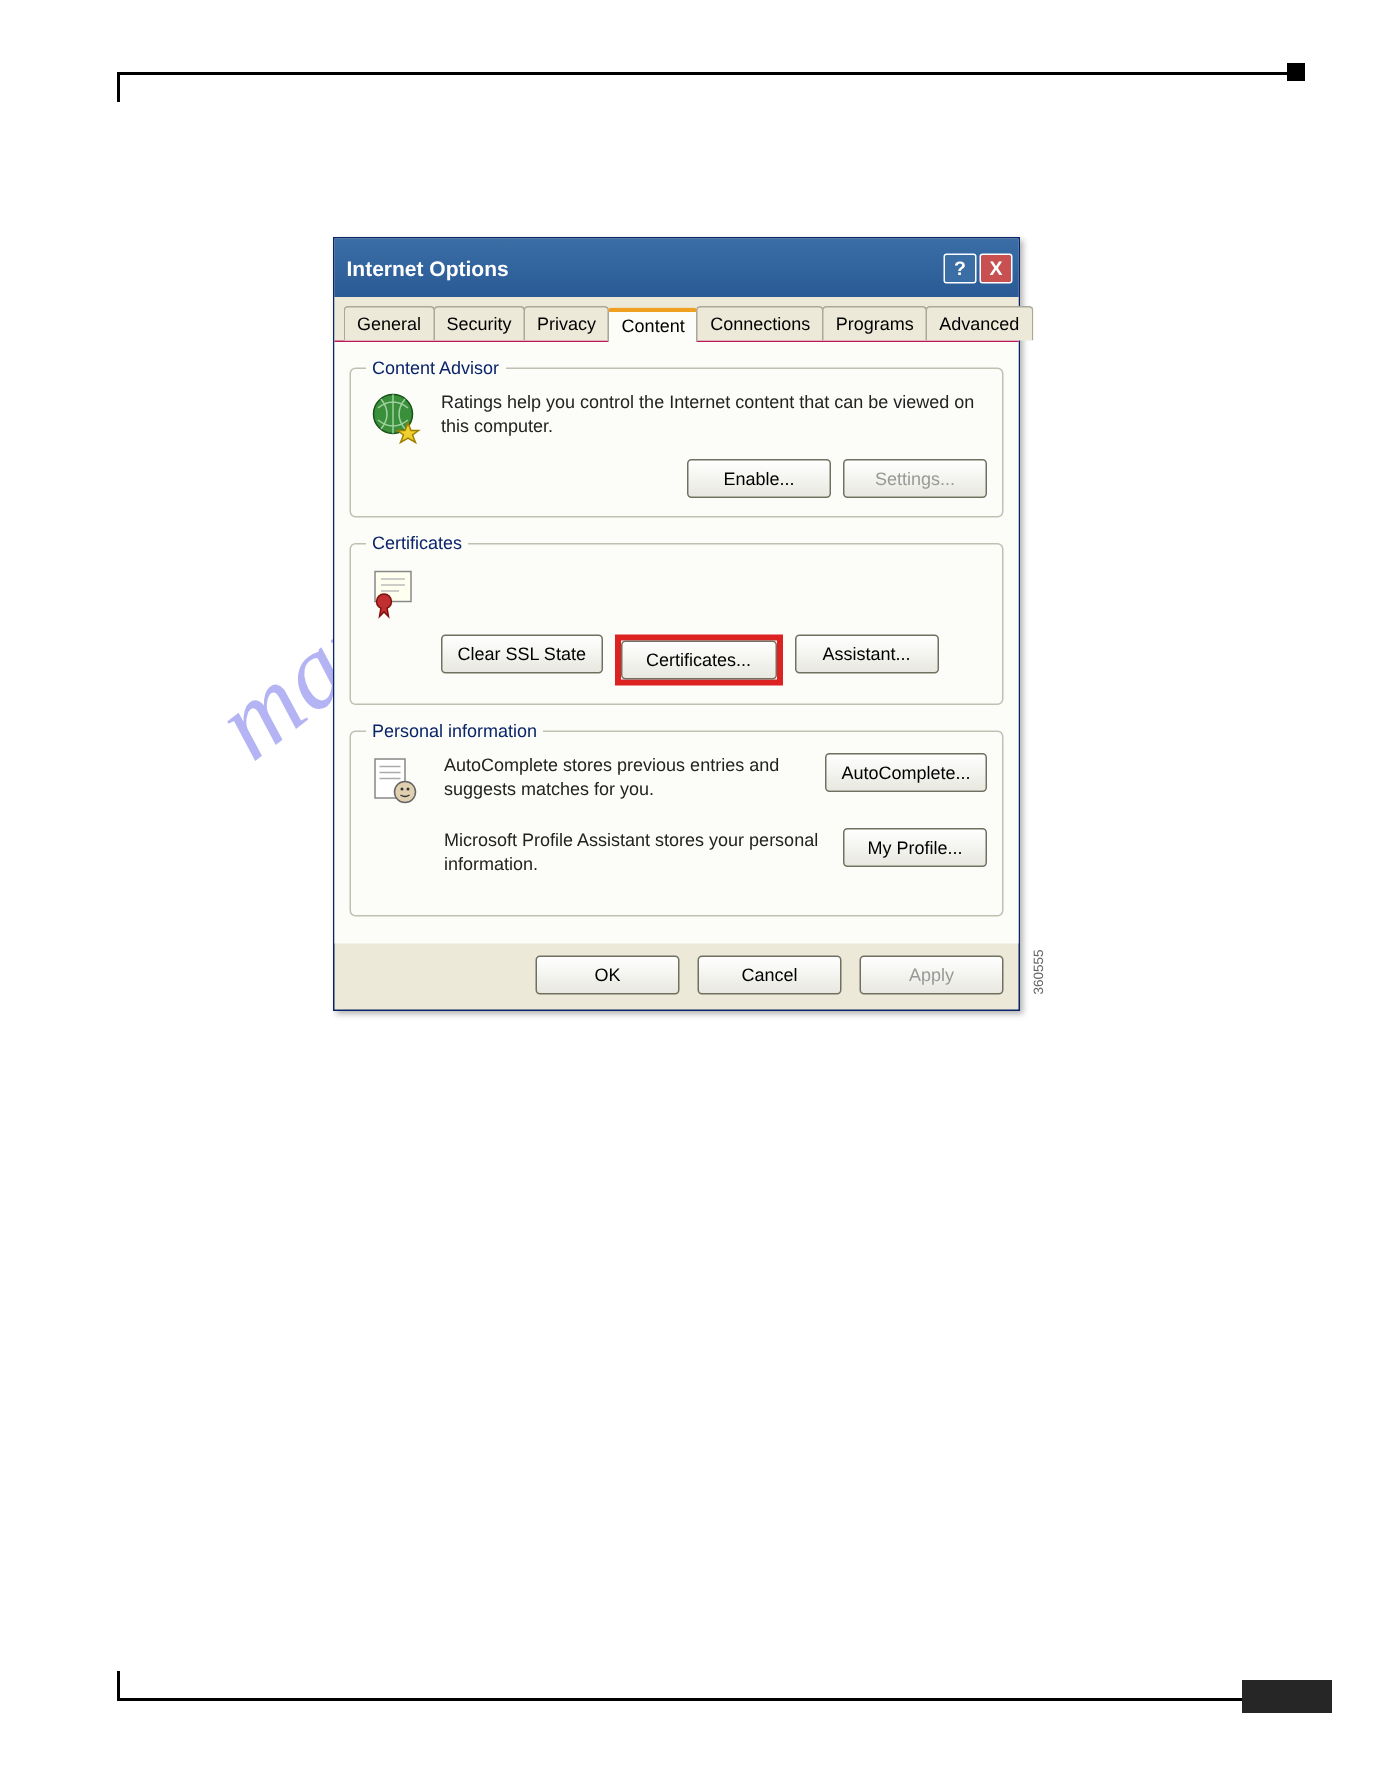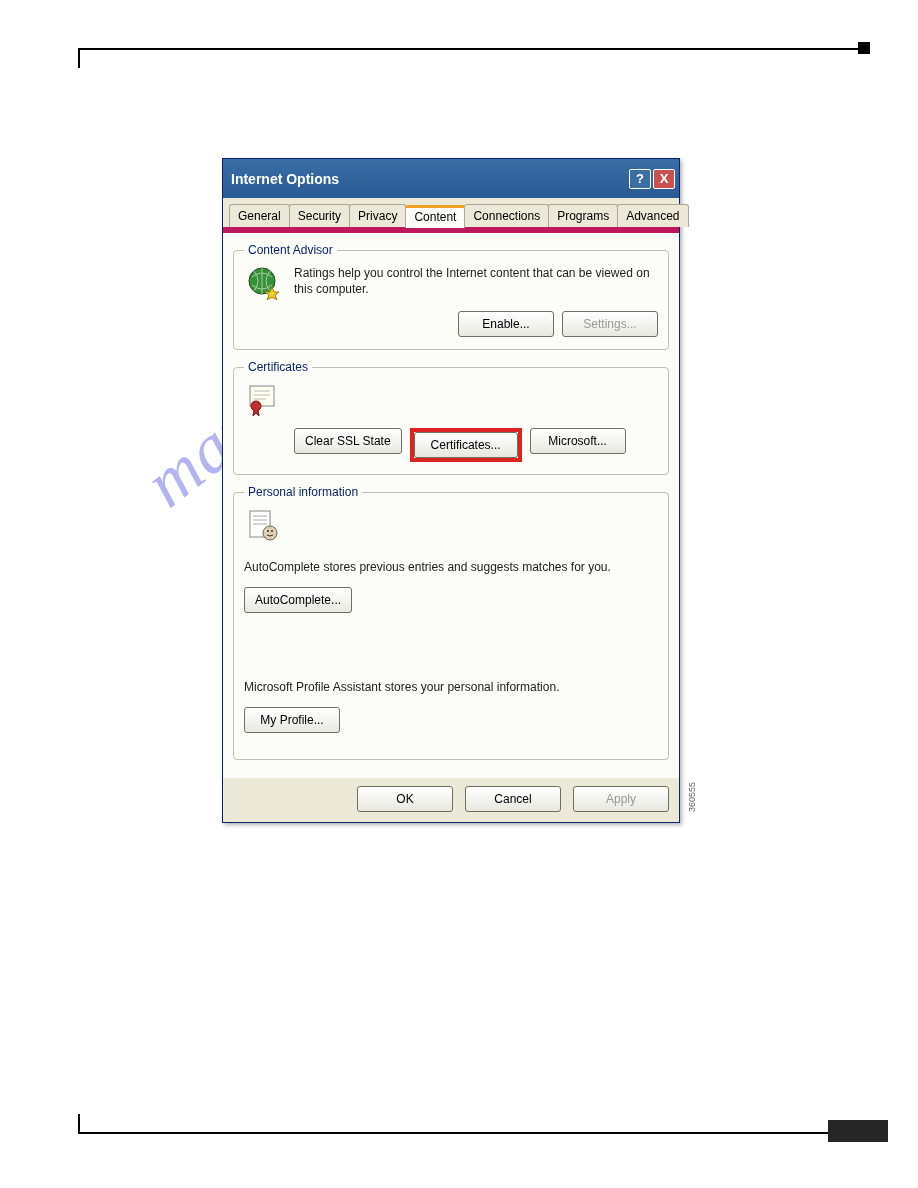--- a/index.html
+++ b/index.html
@@ -68,21 +68,21 @@
   .tb-btn {
     width:22px; height:20px; border:1px solid #fff;
     background:#c85050; display:flex; align-items:center; justify-content:center;
     font-weight:bold; color:#fff; font-size:13px;
     border-radius:2px;
   }
   .tb-help { background:#3a6ea5; }
 
   .tab-row {
     display:flex; padding:6px 6px 0 6px;
-    border-bottom:6px solid #be185d;
+    border-bottom:1px solid #be185d;
     background:#ece9d8;
   }
   .tab {
     padding:4px 8px;
     font-size:12px;
     border:1px solid #aca899;
     border-bottom:none;
     background:#ece9d8;
     margin-right:-1px;
     border-radius:3px 3px 0 0;
@@ -124,21 +124,21 @@
     cursor:pointer;
     padding:0 10px;
   }
   .xp-btn:disabled { color:#999; }
   .highlight-red {
     border:4px solid #d22;
     padding:0;
   }
   .highlight-red .xp-btn { min-width:104px; }
 
-  .pi-row { display:flex; align-items:flex-start; gap:12px; margin-bottom:14px;flex-direction:column; }
+  .pi-row { display:flex; align-items:flex-start; gap:12px; margin-bottom:14px; }
   .pi-row .desc { flex:1; }
 
   .dialog-footer {
     display:flex; justify-content:flex-end; gap:12px;
     padding:8px 10px 10px 0;
   }
   .side-label {
     position:absolute; right:-18px; bottom:10px;
     font-size:9px; color:#666;
     writing-mode:vertical-rl;
@@ -208,21 +208,21 @@
             <circle cx="10" cy="24" r="5" fill="#c03030" stroke="#801010"></circle>
             <path d="M8 28 L7 34 L10 31 L13 34 L12 28" fill="#c03030" stroke="#801010"></path>
           </svg>
         </div>
       </div>
       <div class="btn-row left-pad">
         <button class="xp-btn">Clear SSL State</button>
         <span class="highlight-red">
           <button class="xp-btn">Certificates...</button>
         </span>
-        <button class="xp-btn">Microsoft...</button>
+        <button class="xp-btn">Assistant...</button>
       </div>
     </fieldset>
 
     <fieldset>
       <legend>Personal information</legend>
       <div class="pi-row">
         <div class="icon-cell">
           <svg width="36" height="36" viewBox="0 0 36 36">
             <rect x="4" y="4" width="20" height="26" fill="#fff" stroke="#888"></rect>
             <line x1="7" y1="9" x2="21" y2="9" stroke="#aaa"></line>

